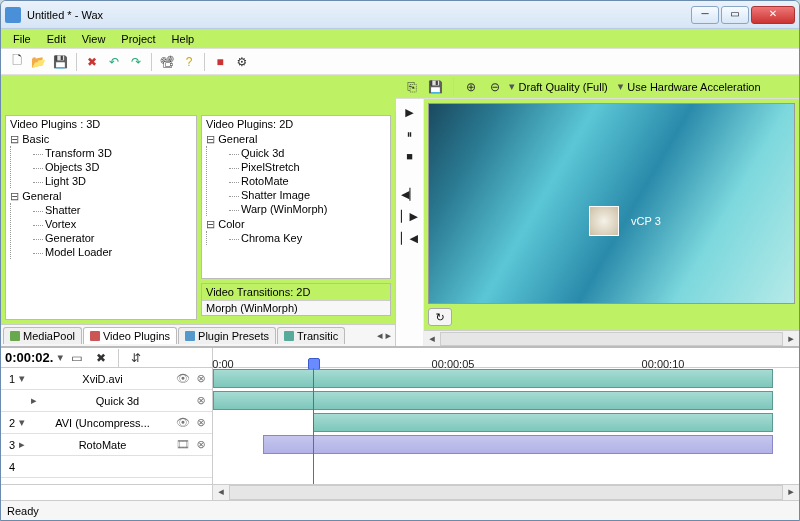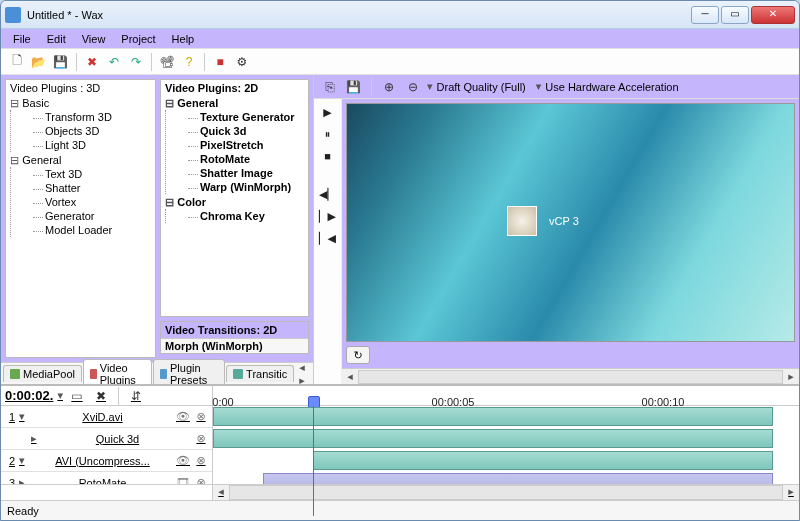--- a/index.html
+++ b/index.html
@@ -1,36 +1,36 @@
 <!DOCTYPE html>
 <html><head>
 <meta charset="utf-8">
 <style>
 * { box-sizing: border-box; margin: 0; padding: 0; font-family: "Segoe UI", Tahoma, sans-serif; font-size: 11px; }
 body { background: #c8d8e8; width: 800px; height: 521px; overflow: hidden; }
 
-.window { display: flex; flex-direction: column; height: 100%; border: 1px solid #6a8bad; border-radius: 6px 6px 0 0; background: #c4b5fd; }
+.window { display: flex; flex-direction: column; height: 100%; border: 1px solid #6a8bad; border-radius: 6px 6px 0 0; background: #bef264; }
 
 .titlebar { height: 28px; background: linear-gradient(#eaf2fb, #d6e5f5); border-bottom: 1px solid #b8cde3; display: flex; align-items: center; padding: 0 4px; border-radius: 5px 5px 0 0; }
 .titlebar .icon { width: 16px; height: 16px; background: #4a90d9; border-radius: 2px; margin-right: 6px; }
 .titlebar .title { flex: 1; color: #000; }
 .titlebar .win-btns { display: flex; gap: 2px; }
 .win-btn { width: 28px; height: 18px; border: 1px solid #8aa6c4; border-radius: 3px; background: linear-gradient(#f7fbff, #d8e7f7); text-align: center; line-height: 14px; font-size: 10px; }
 .win-btn.close { background: linear-gradient(#e77, #c33); color: #fff; border-color: #a33; width: 44px; }
 
 .menubar { height: 20px; display: flex; align-items: center; padding: 0 4px; border-bottom: 1px solid #e0e0e0; }
 .menubar span { padding: 2px 8px; }
 
 .toolbar { height: 26px; display: flex; align-items: center; padding: 2px 6px; gap: 2px; border-bottom: 1px solid #e0e0e0; background: #fdfdfd; }
 .tb-btn { width: 20px; height: 20px; display: inline-flex; align-items: center; justify-content: center; border: 1px solid transparent; border-radius: 2px; font-size: 12px; color: #333; }
 .sep { width: 1px; height: 18px; background: #ccc; margin: 0 3px; }
 
 .main { flex: 1; display: flex; min-height: 0; }
 
-.left-col { width: 313px; display: flex; flex-direction: column; border-right: 1px solid #ccc; }
+.left-col { width: 395px; display: flex; flex-direction: column; border-right: 1px solid #ccc; margin-top: 36px; }
 .plugin-area { flex: 1; display: flex; flex-direction: column; min-height: 0; }
 .plugin-panels { flex: 1; display: flex; padding: 4px; gap: 4px; min-height: 0; }
 .tree-panel { flex: 1; border: 1px solid #bbb; background: #fff; overflow: auto; }
 .tree-title { padding: 2px 4px; font-size: 11px; }
 .tree { list-style: none; padding-left: 4px; }
 .tree li { padding: 1px 0; }
 .tree .node { cursor: default; }
 .tree .kids { list-style: none; padding-left: 22px; border-left: 1px dotted #999; }
 .tree .dash::before { content: ""; display:inline-block; width:10px; border-top:1px dotted #999; vertical-align:middle; margin-right:2px;}
 .tree .group::before { content:"⊟ "; color:#555;}
@@ -52,21 +52,21 @@
 .play-col { width: 28px; display: flex; flex-direction: column; gap: 8px; align-items: center; padding-top: 6px; background:#fdfdfd; border-right:1px solid #eee;}
 .play-col .pc { width:18px; height:14px; color:#222; text-align:center; line-height:14px; font-size:11px;}
 .preview { flex:1; position:relative; background: linear-gradient(120deg, #1a4a60 0%, #2a7a92 15%, #5bc7d6 35%, #2a8aaa 55%, #7cd8dd 75%, #b6eae8 100%); margin:4px; border:1px solid #999;}
 .preview .clip { position:absolute; left:160px; top:102px; display:flex; align-items:center; gap:12px; color:#fff;}
 .preview .clip .thumb { width:30px; height:30px; background: radial-gradient(#f5f2e8, #cdbfa6); border:1px solid #fff;}
 .loop-btn { width:24px; height:18px; border:1px solid #aaa; border-radius:3px; margin:0 0 4px 4px; text-align:center; line-height:16px; font-size:11px; background:#f5f5f5;}
 .hscroll { height:16px; display:flex; align-items:center; background:#f0f0f0; border-top:1px solid #ccc;}
 .hscroll .arrow { width:16px; text-align:center; color:#555;}
 .hscroll .track { flex:1; height:14px; background:#e6e6e6; border:1px solid #ccc;}
 
-.timeline { height: 116px; border-top: 2px solid #bbb; display: flex; flex-direction: column; background:#fff;text-decoration:underline;}
+.timeline { height: 154px; border-top: 2px solid #bbb; display: flex; flex-direction: column; background:#fff;}
 .tl-top { height: 20px; display: flex; align-items: center; border-bottom:1px solid #ccc;}
 .tl-left-head { width: 212px; display:flex; align-items:center; padding:0 4px; gap:4px; border-right:1px solid #ccc;}
 .tl-right-head { flex:1; position:relative; display:flex; align-items:center; font-size:11px; color:#222;}
 .tick { position:absolute; top:0; transform:translateX(-50%);}
 .playhead { position:absolute; top:0; bottom:-120px; width:0; border-left:1px solid #3a6aff; }
 .playhead .head { position:absolute; top:0; left:-6px; width:12px; height:12px; background:#6a8bff; border:1px solid #3a5acc; border-radius:2px;}
 
 .tl-body { flex:1; display:flex; overflow:hidden;}
 .tl-left { width:212px; border-right:1px solid #ccc;}
 .tl-right { flex:1; position:relative; overflow:hidden;}
@@ -136,37 +136,35 @@
             <ul class="tree">
               <li class="node group"><span>Basic</span>
                 <ul class="kids">
                   <li class="dash">Transform 3D</li>
                   <li class="dash">Objects 3D</li>
                   <li class="dash">Light 3D</li>
                 </ul>
               </li>
               <li class="node group"><span>General</span>
                 <ul class="kids">
-                  <li class="dash">Text 3D</li>
                   <li class="dash">Shatter</li>
                   <li class="dash">Vortex</li>
                   <li class="dash">Generator</li>
                   <li class="dash">Model Loader</li>
                 </ul>
               </li>
             </ul>
           </div>
 
-          <div style="flex:1; display:flex; flex-direction:column; gap:4px;font-weight:bold;">
+          <div style="flex:1; display:flex; flex-direction:column; gap:4px;">
             <div class="tree-panel" style="flex:1">
               <div class="tree-title">Video Plugins: 2D</div>
               <ul class="tree">
                 <li class="node group"><span>General</span>
                   <ul class="kids">
-                    <li class="dash">Texture Generator</li>
                     <li class="dash">Quick 3d</li>
                     <li class="dash">PixelStretch</li>
                     <li class="dash">RotoMate</li>
                     <li class="dash">Shatter Image</li>
                     <li class="dash">Warp (WinMorph)</li>
                   </ul>
                 </li>
                 <li class="node group"><span>Color</span>
                   <ul class="kids">
                     <li class="dash">Chroma Key</li>

